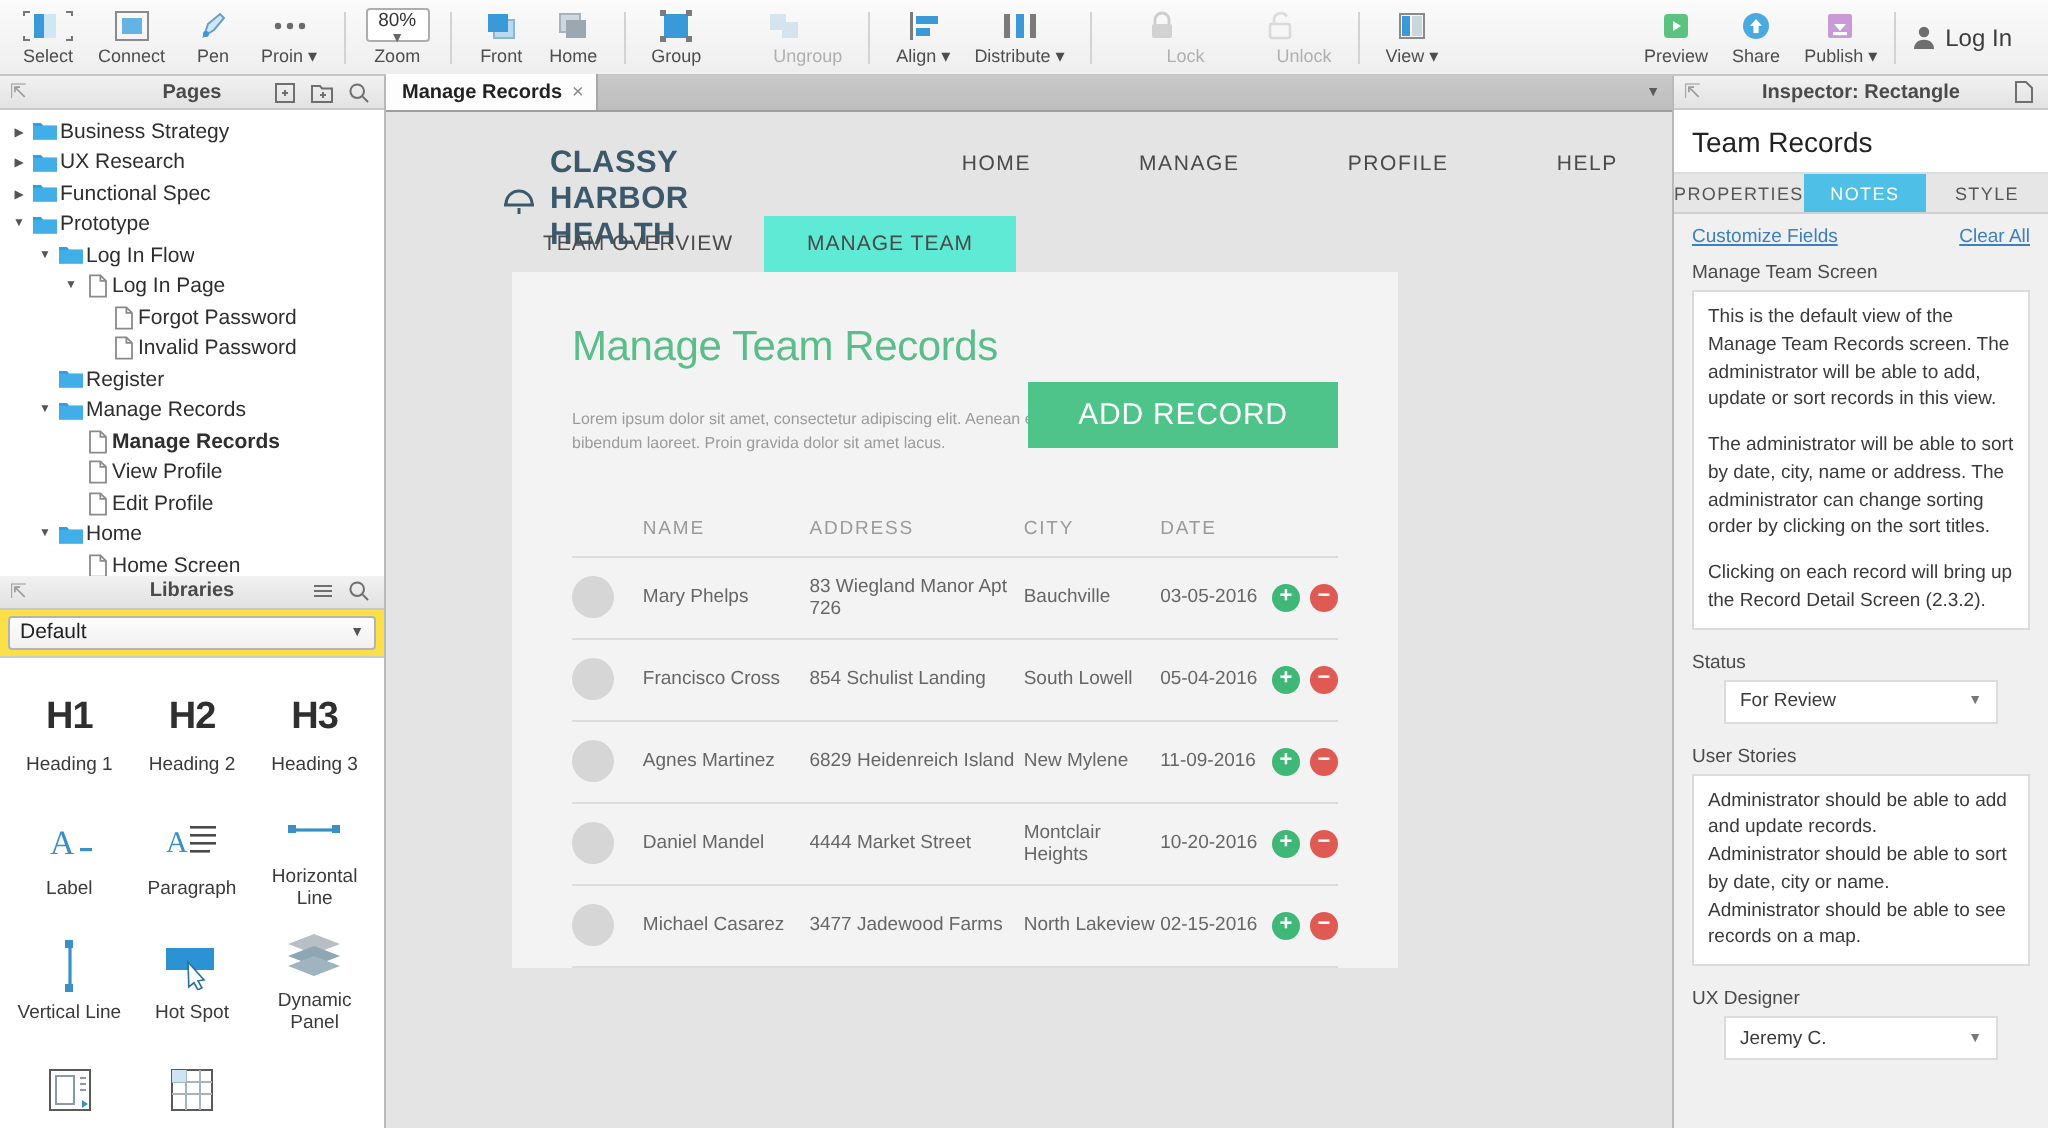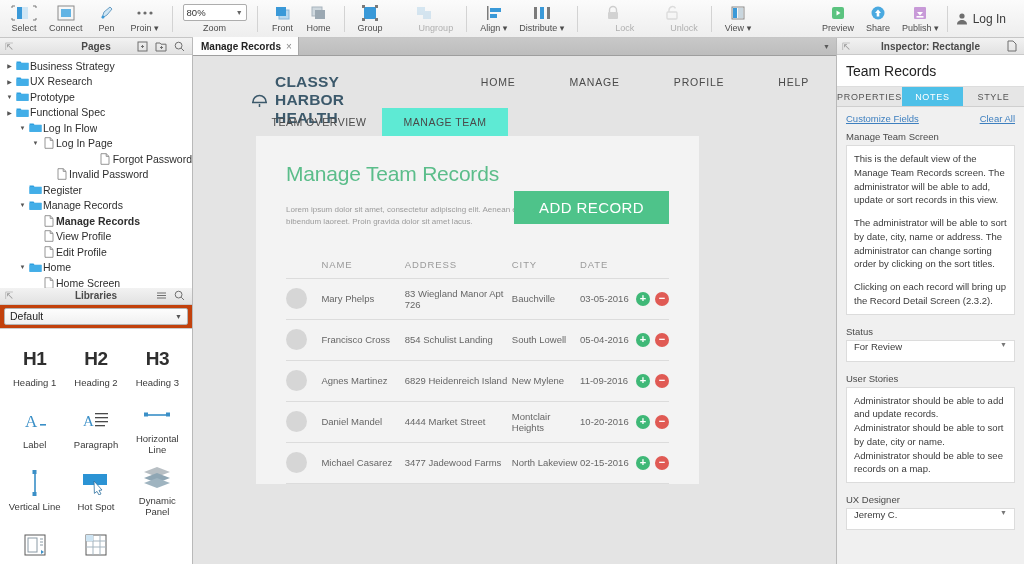--- a/index.html
+++ b/index.html
@@ -28,23 +28,24 @@
   }
   .tb-icon { height:17px; display:flex; align-items:center; justify-content:center; }
   .tb-label { font-size:9px; color:#4d4d4d; margin-top:2px; white-space:nowrap; }
   .tb-item.dim .tb-label { color:#b0b0b0;margin-left:24px; }
   .tb-item.dim .tb-icon { opacity:.38; }
   .zoom-box {
     display:flex; flex-direction:column; align-items:center; justify-content:center;
     padding:0 8px;
   }
   .zoom-sel {
-    width:64px; height:17px; background:#fff; border:1px solid #adadad; border-radius:2px;
+    width:32px; height:17px; background:#fff; border:1px solid #adadad; border-radius:2px;
     font-size:9.5px; display:flex; align-items:center; padding:0 3px; justify-content:space-between;
     color:#333;
+    flex-direction:column;
   }
   .zoom-sel .car { font-size:7px; color:#666; }
   .toolbar-right { margin-left:auto; display:flex; align-items:center; height:100%; padding-right:12px; }
   .login { display:flex; align-items:center; gap:5px; font-size:12px; color:#3c3c3c; padding:0 6px; }
 
   
   svg { display:block; }
 
   
   .body { flex:1; display:flex; min-height:0; }
@@ -62,21 +63,21 @@
   .pages-tree { flex:1; background:#fff; overflow:hidden; padding-top:3px; }
   .tr {
     display:flex; align-items:center; height:15.5px; font-size:10.5px; color:#2e2e2e; white-space:nowrap;
   }
   .tr .arr { width:11px; text-align:center; font-size:6px; color:#555; flex:0 0 11px; }
   .tr .ico { width:15px; flex:0 0 15px; display:flex; align-items:center; justify-content:center; }
   .tr.sel { font-weight:bold; }
   .tr span.lbl { overflow:hidden; text-overflow:ellipsis; }
 
   .lib-head { margin-top:0; }
-  .lib-select-wrap { background:#c2410c; padding:3px 4px; border-bottom:1px solid #ccc; }
+  .lib-select-wrap { background:#fde047; padding:3px 4px; border-bottom:1px solid #ccc; }
   .lib-select {
     height:17px; background:linear-gradient(#fdfdfd,#f0f0f0); border:1px solid #b4b4b4; border-radius:2px;
     display:flex; align-items:center; justify-content:space-between; padding:0 5px; font-size:10.5px; color:#222;
   }
   .lib-body { flex:1; background:#fff; overflow:hidden; padding:6px 4px 0 4px; }
   .wgrid { display:grid; grid-template-columns:repeat(3,1fr); }
   .wcell { height:62px; display:flex; flex-direction:column; align-items:center; justify-content:center; gap:3px; }
   .wcell .gl { height:30px; display:flex; align-items:center; justify-content:center; }
   .wcell .wl { font-size:9.5px; color:#3a3a3a; text-align:center; }
   .hx { font-size:19px; font-weight:bold; color:#2f2f2f; letter-spacing:-.5px; }
@@ -145,22 +146,22 @@
   .insp-body { flex:1; background:#f0f0f0; overflow:hidden; }
   .linkrow { display:flex; justify-content:space-between; padding:6px 9px 5px 9px; }
   .linkrow a { font-size:9.5px; color:#3d7fbf; text-decoration:underline; }
   .flabel { font-size:9.5px; color:#4a4a4a; padding:2px 9px 3px 9px; }
   .fbox {
     margin:0 9px; background:#fff; border:1px solid #dcdcdc; padding:6px 7px;
     font-size:9.5px; color:#3a3a3a; line-height:1.45;
   }
   .fbox p + p { margin-top:9px; }
   .fsel {
-    margin:0 9px; background:#fff; border:1px solid #dcdcdc; height:22px;
-    display:flex; justify-content:space-between; padding:0 7px;
+    margin:0 25px; background:#fff; border:1px solid #dcdcdc; height:22px;
+    display:flex; align-items:center; justify-content:space-between; padding:0 7px;
     font-size:9.5px; color:#3a3a3a;
   }
   .fsel .car { color:#777; font-size:7px; }
   .spacer8 { height:9px; }
 
   
   .vscroll { position:absolute; right:0; top:0; bottom:0; width:0px; }
 </style>
 </head>
 <body>
@@ -419,38 +420,38 @@
             <span class="arr">▶</span>
             <span class="ico">
               <svg width="13" height="11" viewBox="0 0 13 11">
                 <path d="M0.5 1.5h4l1 1.3h7v7h-12z" fill="#2e9fe0"></path>
                 <path d="M0.5 3h12v6.8h-12z" fill="#42aee8"></path>
               </svg>
             </span>
             <span class="lbl">UX Research</span>
           </div>
           <div class="tr" style="padding-left: 4px;">
-            <span class="arr">▼</span>
+            <span class="arr">▶</span>
             <span class="ico">
               <svg width="13" height="11" viewBox="0 0 13 11">
                 <path d="M0.5 1.5h4l1 1.3h7v7h-12z" fill="#2e9fe0"></path>
                 <path d="M0.5 3h12v6.8h-12z" fill="#42aee8"></path>
               </svg>
             </span>
-            <span class="lbl">Prototype</span>
+            <span class="lbl">Functional Spec</span>
           </div>
           <div class="tr" style="padding-left: 4px;">
-            <span class="arr">▶</span>
+            <span class="arr">▼</span>
             <span class="ico">
               <svg width="13" height="11" viewBox="0 0 13 11">
                 <path d="M0.5 1.5h4l1 1.3h7v7h-12z" fill="#2e9fe0"></path>
                 <path d="M0.5 3h12v6.8h-12z" fill="#42aee8"></path>
               </svg>
             </span>
-            <span class="lbl">Functional Spec</span>
+            <span class="lbl">Prototype</span>
           </div>
           <div class="tr" style="padding-left: 17px;">
             <span class="arr">▼</span>
             <span class="ico">
               <svg width="13" height="11" viewBox="0 0 13 11">
                 <path d="M0.5 1.5h4l1 1.3h7v7h-12z" fill="#2e9fe0"></path>
                 <path d="M0.5 3h12v6.8h-12z" fill="#42aee8"></path>
               </svg>
             </span>
             <span class="lbl">Log In Flow</span>
@@ -458,21 +459,21 @@
           <div class="tr" style="padding-left: 30px;">
             <span class="arr">▼</span>
             <span class="ico">
               <svg width="10" height="12" viewBox="0 0 10 12">
                 <path d="M1 0.7h5.2L9 3.4V11.3H1z" fill="#fff" stroke="#8a8a8a" stroke-width="0.9"></path>
                 <path d="M6.2 0.7V3.4H9" fill="none" stroke="#8a8a8a" stroke-width="0.9"></path>
               </svg>
             </span>
             <span class="lbl">Log In Page</span>
           </div>
-          <div class="tr" style="padding-left: 43px; justify-content: flex-end;">
+          <div class="tr" style="padding-left: 43px;">
             <span class="arr"></span>
             <span class="ico">
               <svg width="10" height="12" viewBox="0 0 10 12">
                 <path d="M1 0.7h5.2L9 3.4V11.3H1z" fill="#fff" stroke="#8a8a8a" stroke-width="0.9"></path>
                 <path d="M6.2 0.7V3.4H9" fill="none" stroke="#8a8a8a" stroke-width="0.9"></path>
               </svg>
             </span>
             <span class="lbl">Forgot Password</span>
           </div>
           <div class="tr" style="padding-left: 43px;">

